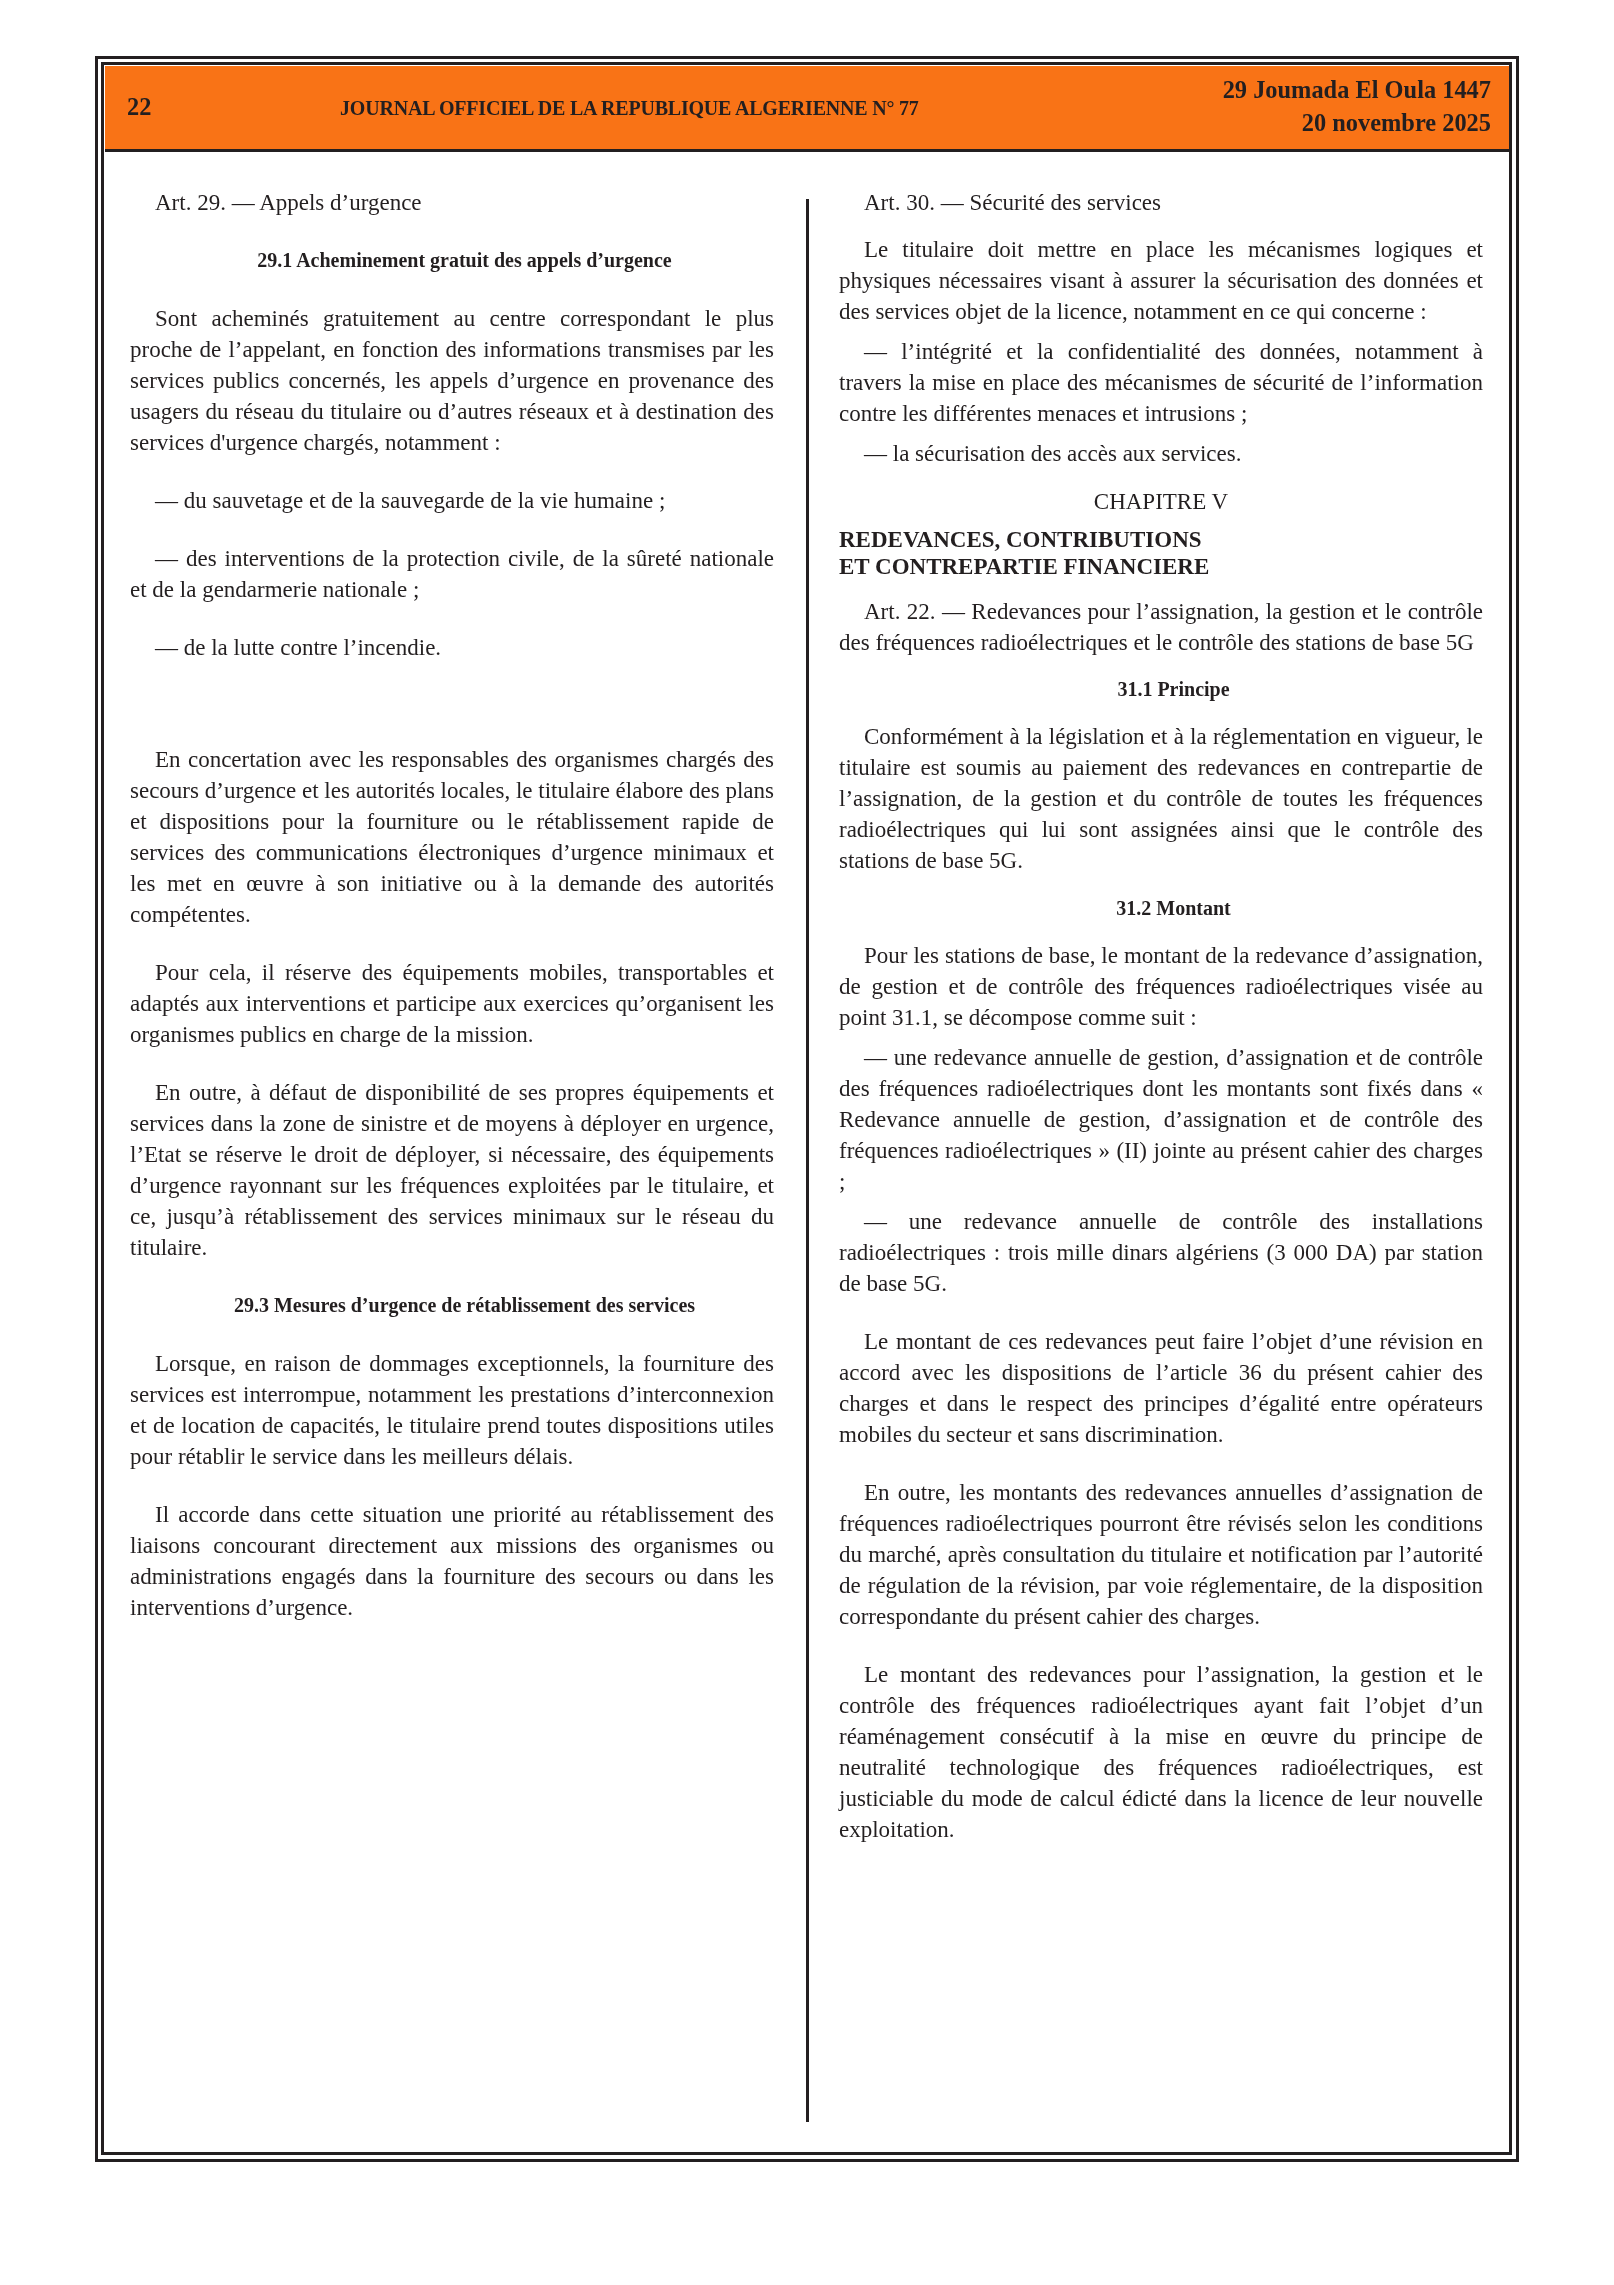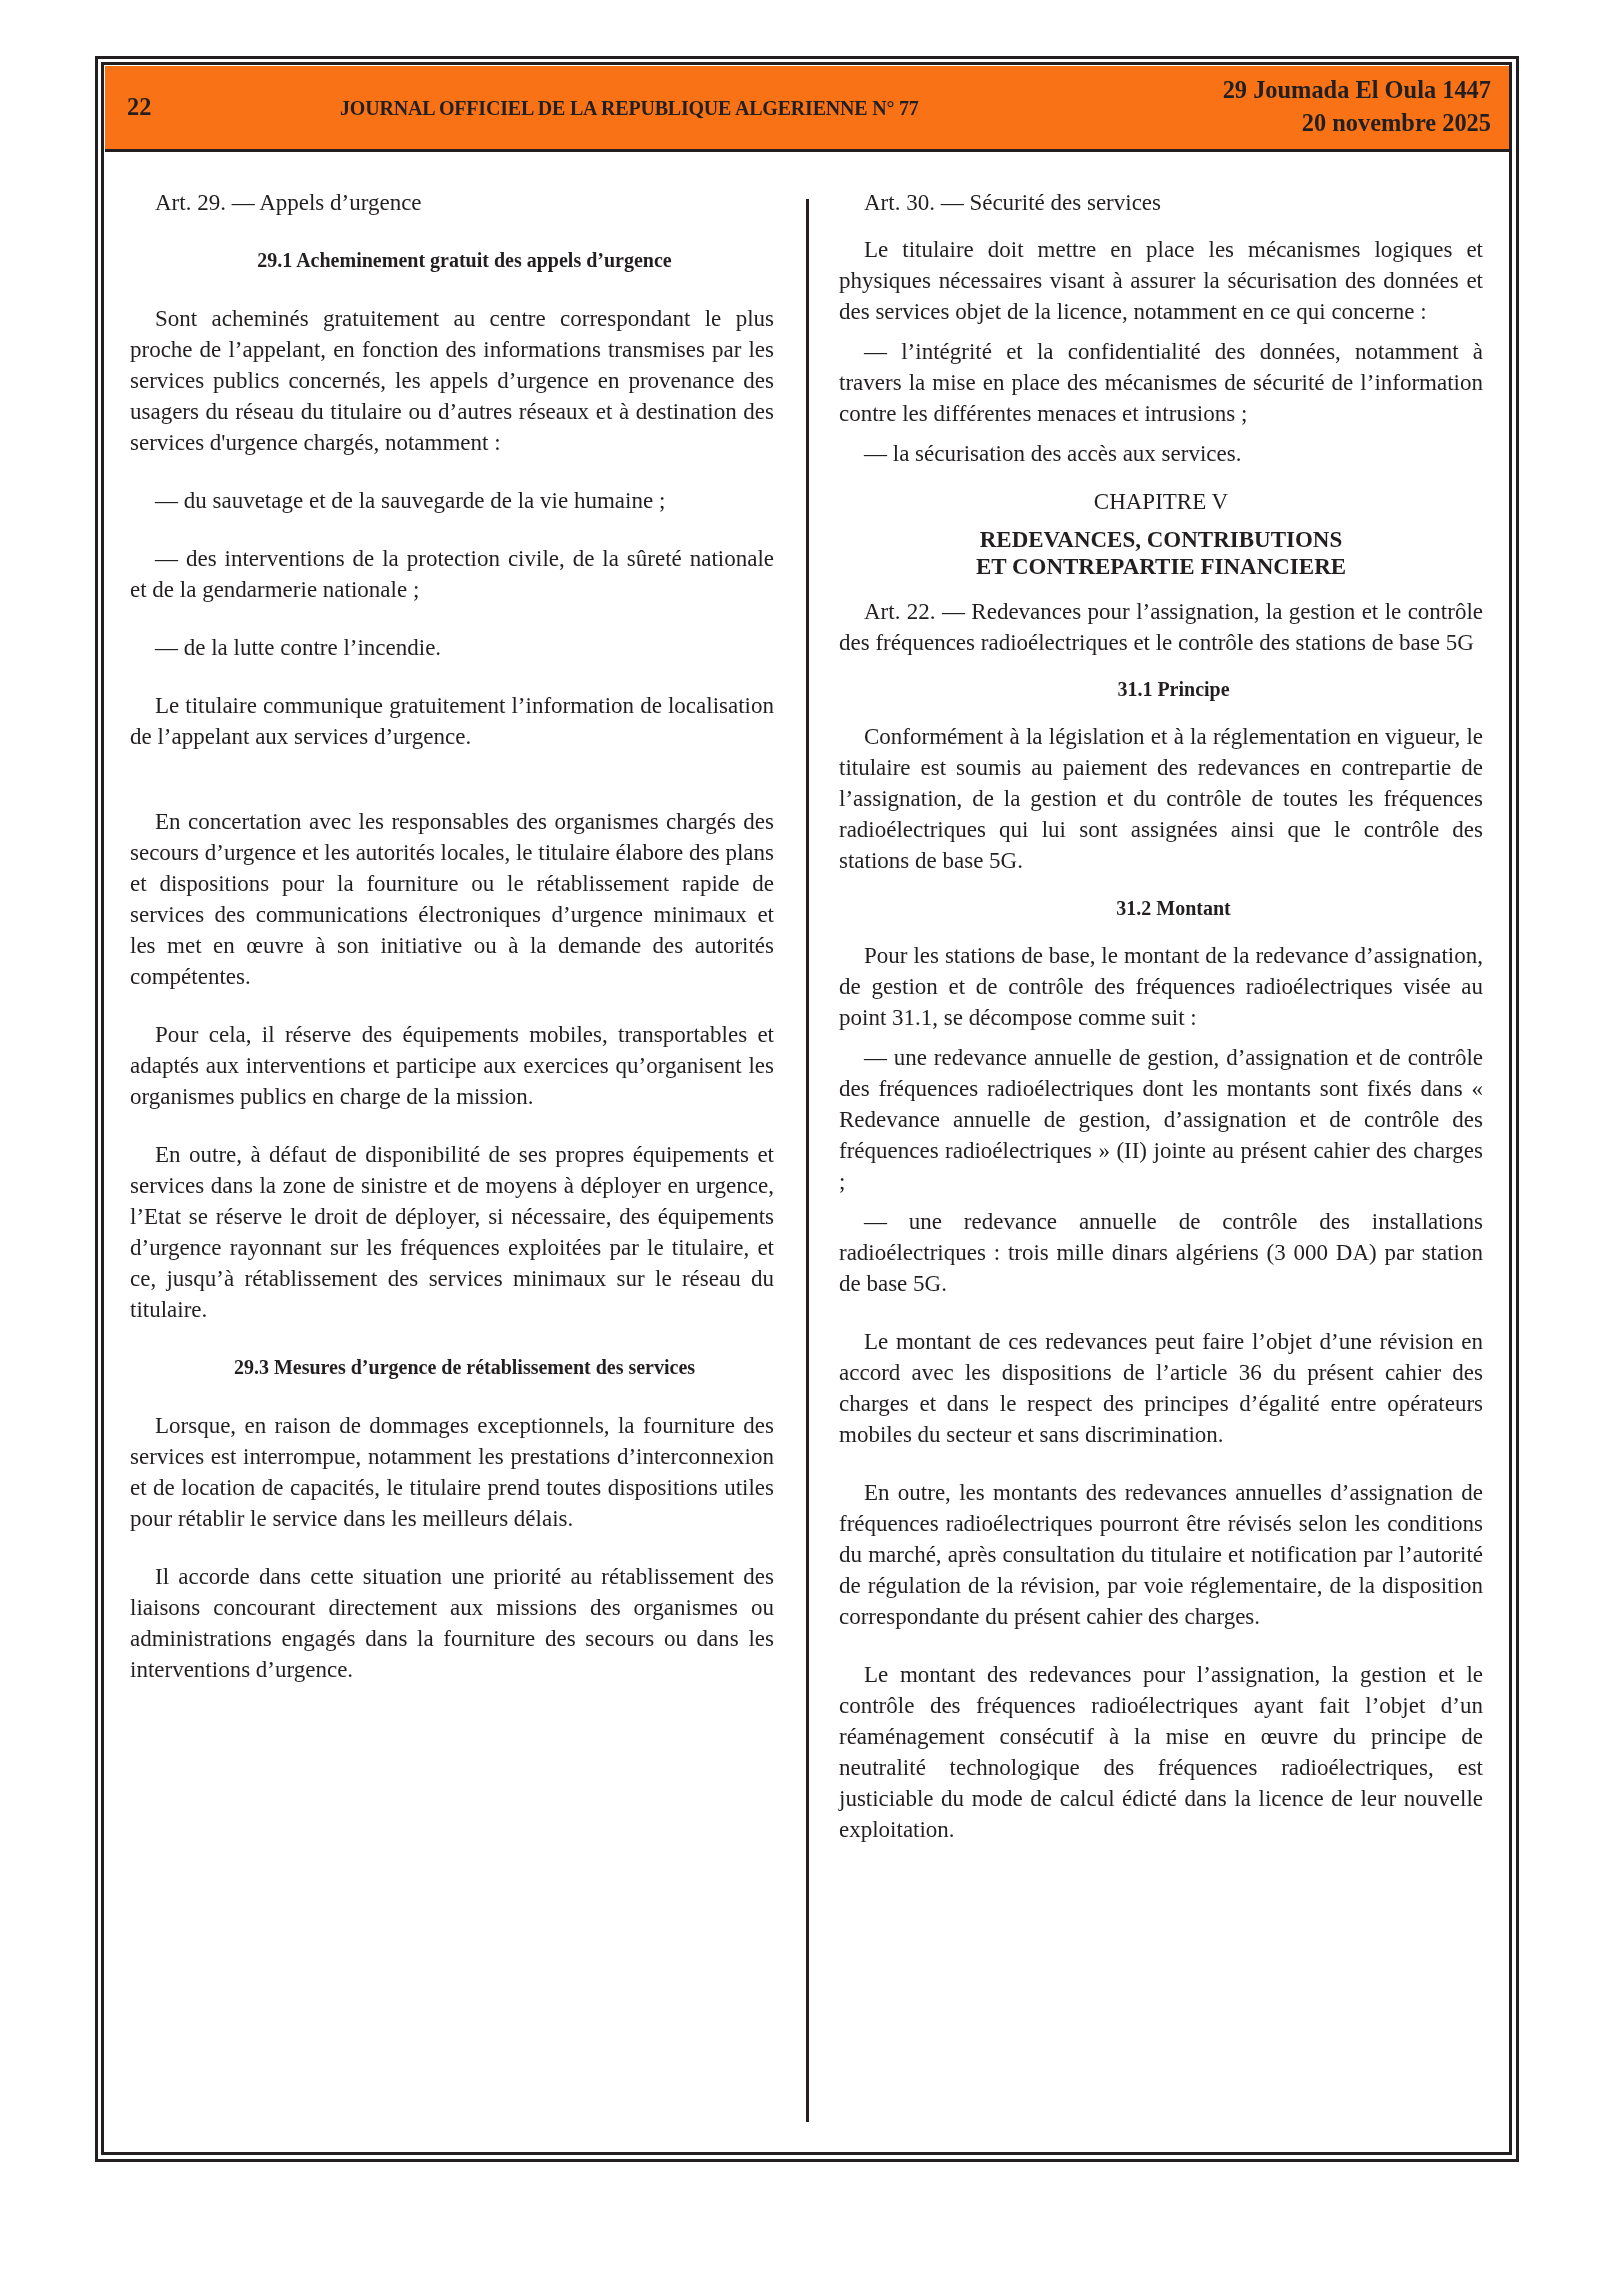--- a/index.html
+++ b/index.html
@@ -17,21 +17,21 @@
   .hdr-date { position:absolute; right:18px; top:7.2px; text-align:right; font-size:24.4px;
               font-weight:bold; line-height:33px;margin-left:44px; }
   .divider { position:absolute; left:806px; top:199px; width:2.7px; height:1923px; background:#231f20; }
   .col { position:absolute; top:187px; width:644px; font-size:23px; line-height:31px; }
   .col.left { left:130px; }
   .col.right { left:839px; width:644px; }
   .col p { margin:0; text-align:justify; text-indent:25px; }
   .col p.dash { text-indent:25px; }
   .col h4 { margin:0; font-size:20px; font-weight:bold; text-indent:25px;text-align:center; }
   .col .center { text-align:center; text-indent:0; }
-  .col .chap-title { font-weight:bold; text-align:center; line-height:27px; }
+  .col .chap-title { font-weight:bold; text-align:left; line-height:27px; }
   .gap-l { height:27px; } .gap-m { height:16.3px; } .gap-s { height:9px; }
 </style>
 </head>
 <body>
 
 <div class="frame-outer"></div>
 <div class="frame-inner"></div>
 
 <div class="header">
   <span class="hdr-page">22</span>
@@ -50,21 +50,20 @@
   <h4>29.1 Acheminement gratuit des appels d’urgence</h4>
   <div class="gap-l"></div>
   <p>Sont acheminés gratuitement au centre correspondant le plus proche de l’appelant, en fonction des informations transmises par les services publics concernés, les appels d’urgence en provenance des usagers du réseau du titulaire ou d’autres réseaux et à destination des services d'urgence chargés, notamment :</p>
   <div class="gap-l"></div>
   <p class="dash">— du sauvetage et de la sauvegarde de la vie humaine ;</p>
   <div class="gap-l"></div>
   <p class="dash">— des interventions de la protection civile, de la sûreté nationale et de la gendarmerie nationale ;</p>
   <div class="gap-l"></div>
   <p class="dash">— de la lutte contre l’incendie.</p>
   <div class="gap-l"></div>
-  <p>Le titulaire communique gratuitement l’information de localisation de l’appelant aux services d’urgence.</p>
   <div class="gap-l"></div>
   <div class="gap-l"></div>
   <p>En concertation avec les responsables des organismes chargés des secours d’urgence et les autorités locales, le titulaire élabore des plans et dispositions pour la fourniture ou le rétablissement rapide de services des communications électroniques d’urgence minimaux et les met en œuvre à son initiative ou à la demande des autorités compétentes.</p>
   <div class="gap-l"></div>
   <p>Pour cela, il réserve des équipements mobiles, transportables et adaptés aux interventions et participe aux exercices qu’organisent les organismes publics en charge de la mission.</p>
   <div class="gap-l"></div>
   <p>En outre, à défaut de disponibilité de ses propres équipements et services dans la zone de sinistre et de moyens à déployer en urgence, l’Etat se réserve le droit de déployer, si nécessaire, des équipements d’urgence rayonnant sur les fréquences exploitées par le titulaire, et ce, jusqu’à rétablissement des services minimaux sur le réseau du titulaire.</p>
   <div class="gap-l"></div>
   <h4>29.3 Mesures d’urgence de rétablissement des services</h4>
   <div class="gap-l"></div>

